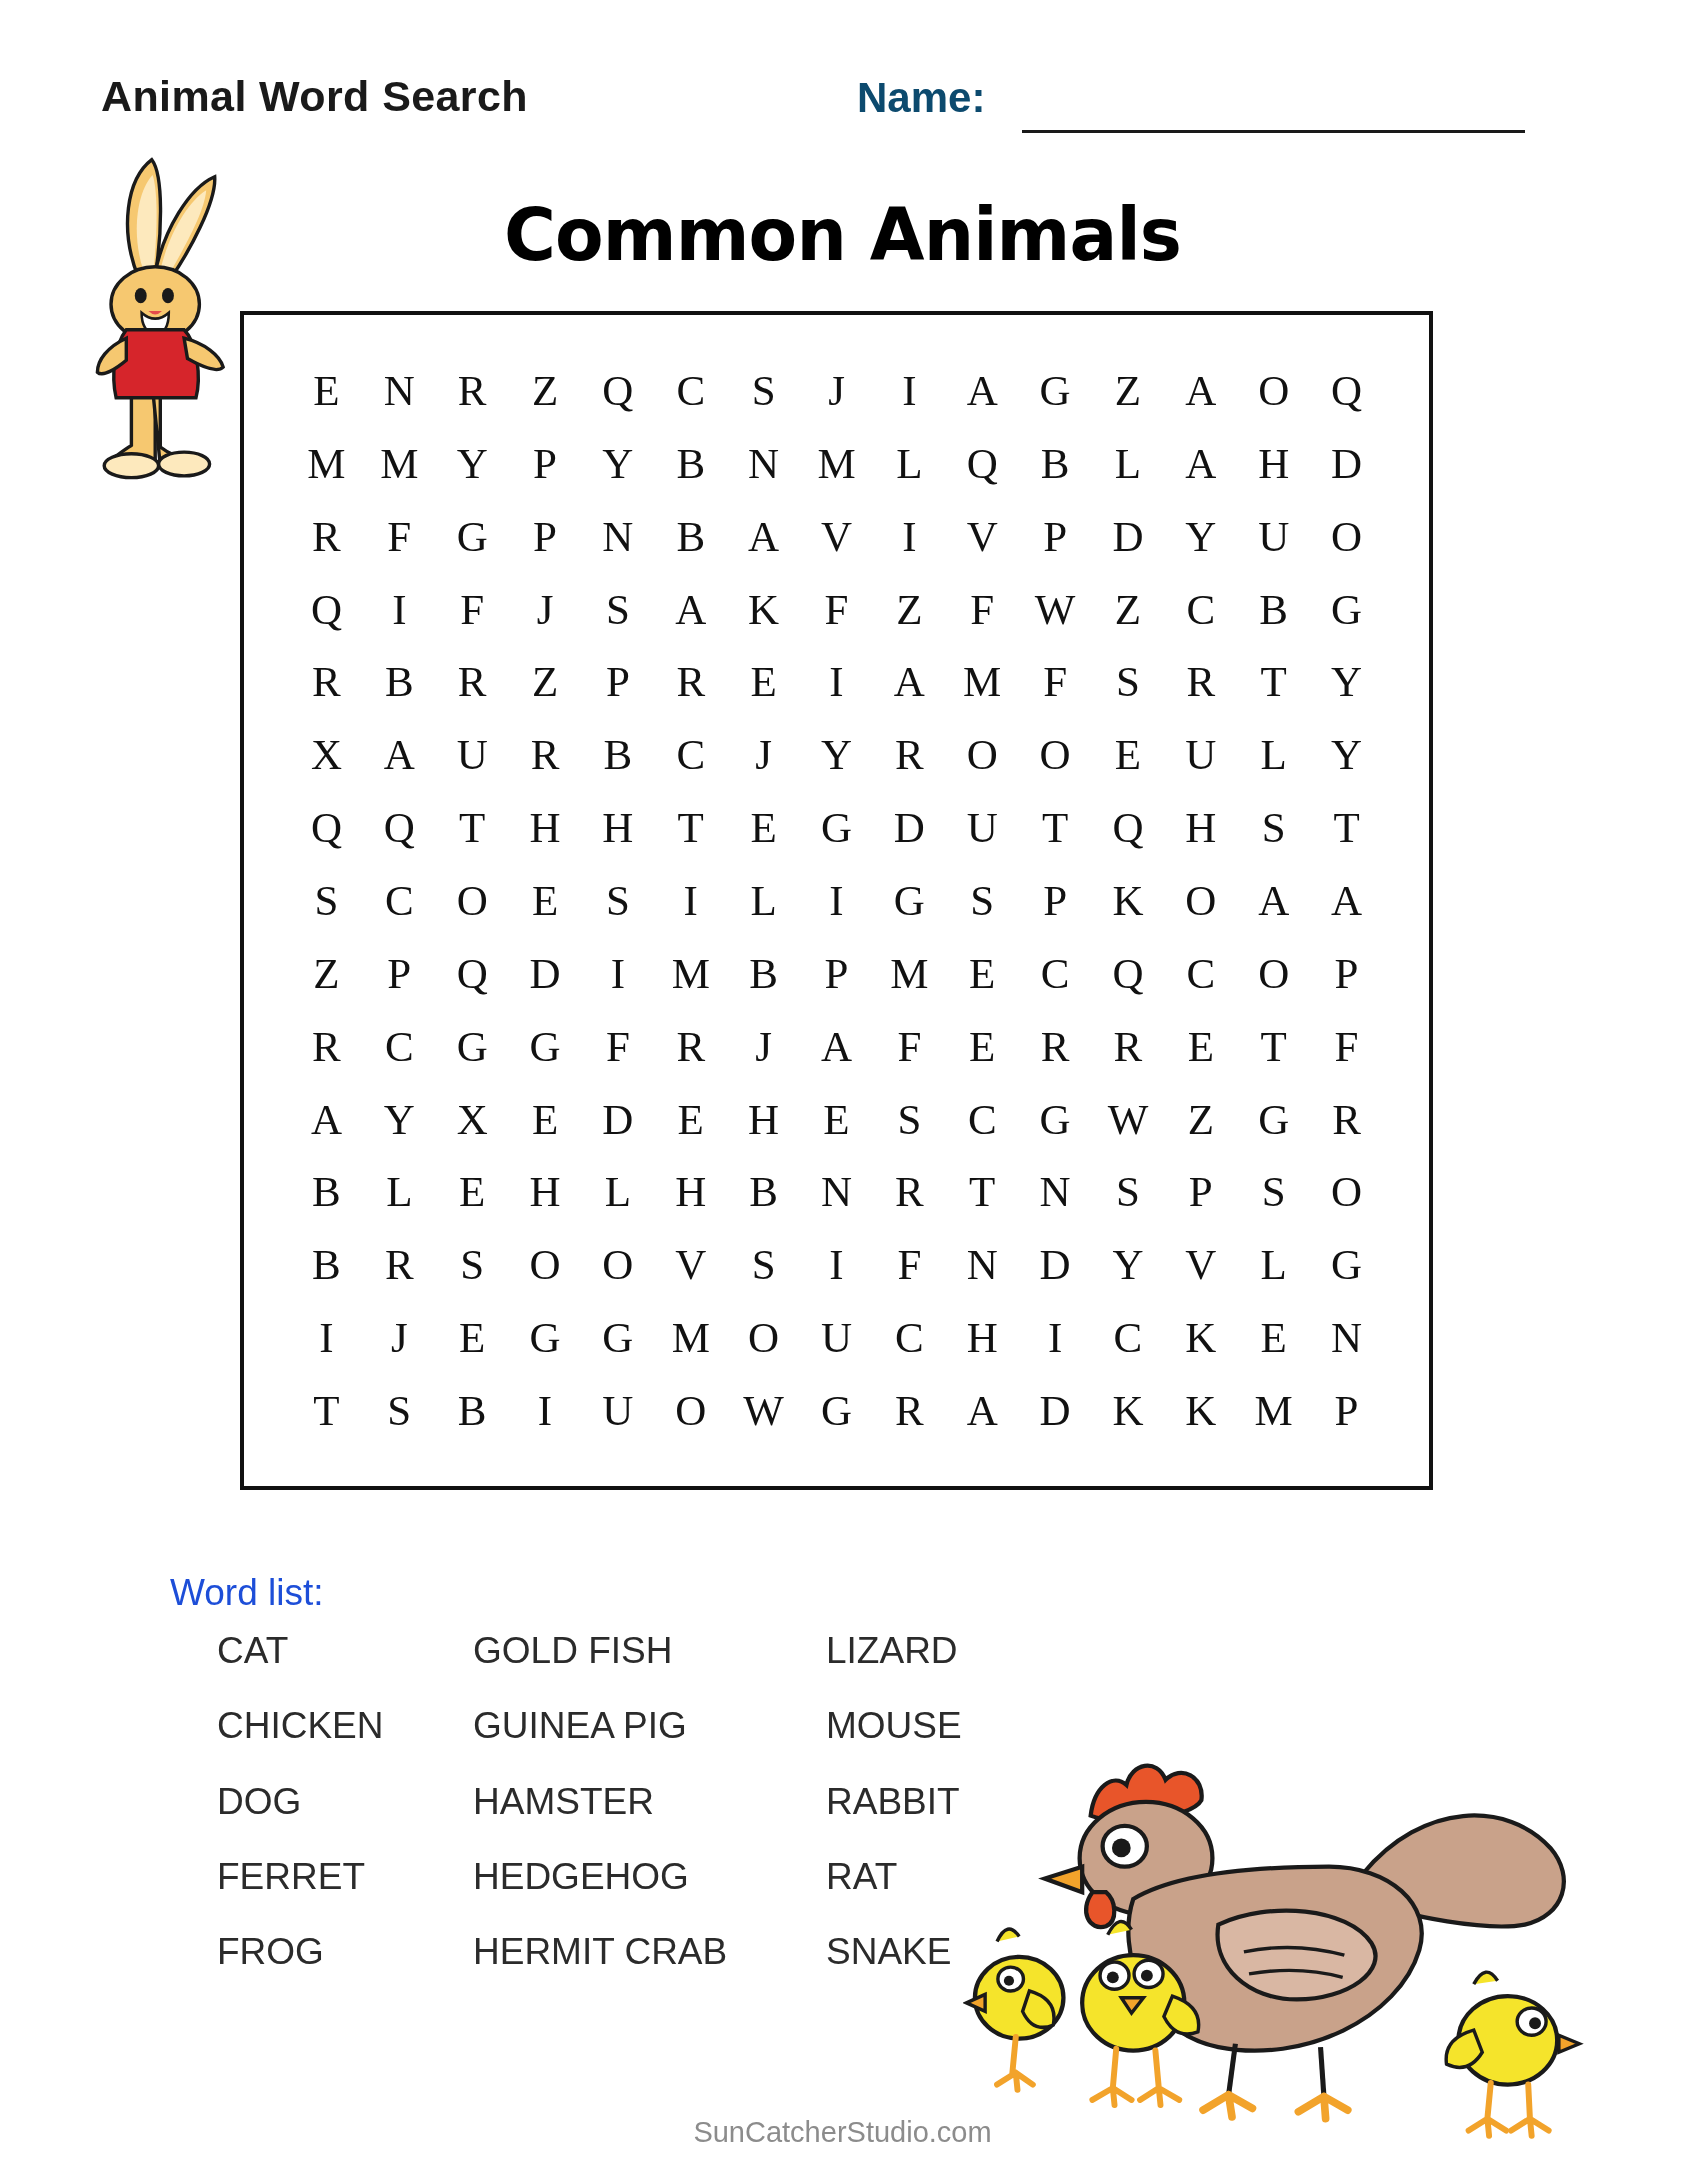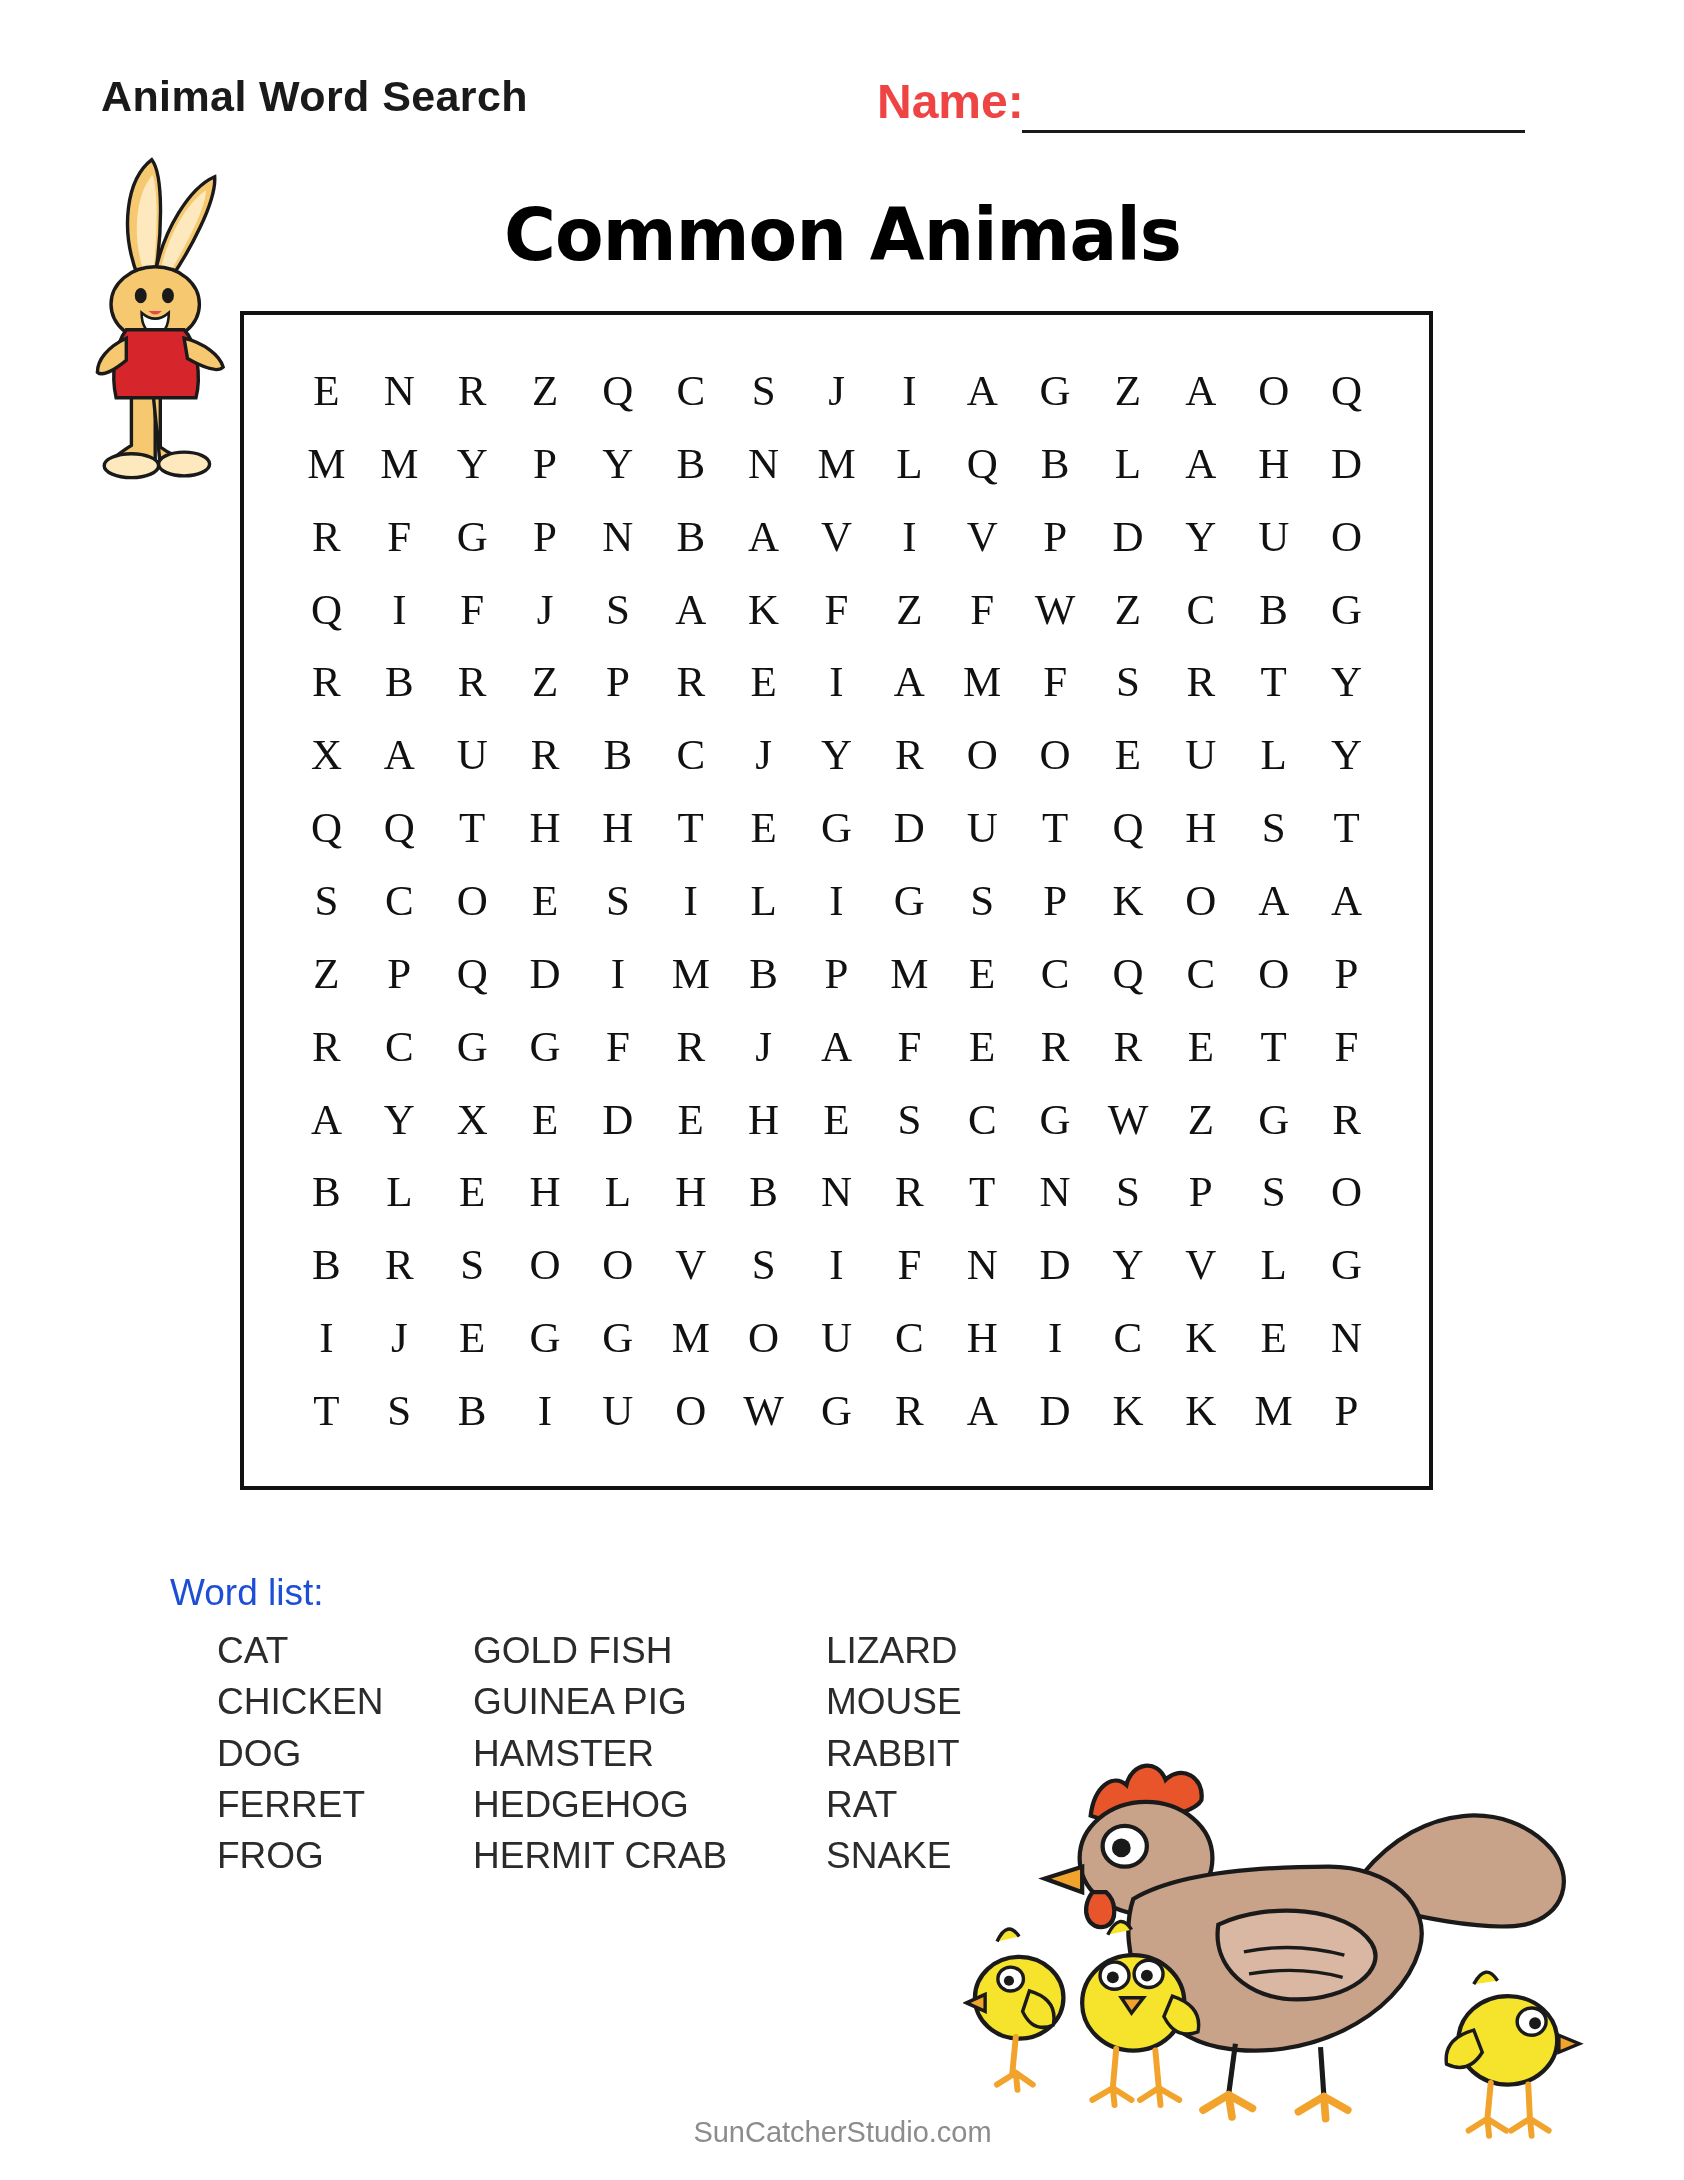--- a/index.html
+++ b/index.html
@@ -28,24 +28,24 @@
   .worksheet-title {
     position: absolute;
     left: 101px;
     top: 24px;
     font-size: 43px;
     letter-spacing: 0.4px;
     color: #1a1a1a;
   }
   .name-label {
     position: absolute;
-    left: 877px;
+    left: 857px;
     top: 25.6px;
-    font-size: 48px;
-    color: #ef4444;
+    font-size: 42px;
+    color: #0c4a6e;
   }
   .name-line {
     position: absolute;
     left: 1022px;
     top: 82px;
     width: 503px;
     height: 3.4px;
     background: #1a1a1a;
   }
 
@@ -112,21 +112,21 @@
     font-size: 37px;
     color: #1d4ed8;
   }
   .wordlist {
     position: absolute;
     left: 217px;
     top: 1627px;
     width: 852px;
     display: grid;
     grid-template-columns: 256px 353px 239px;
-    row-gap: 4px;
+    row-gap: 28px;
   }
   .word {
     font-size: 37px;
     color: #2b2b2b;
     white-space: nowrap;
     line-height: 1.28;
   }
 
   
   .chickens {

